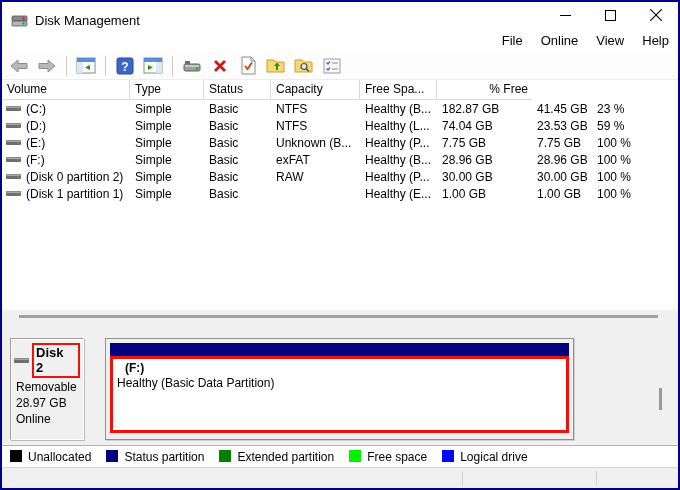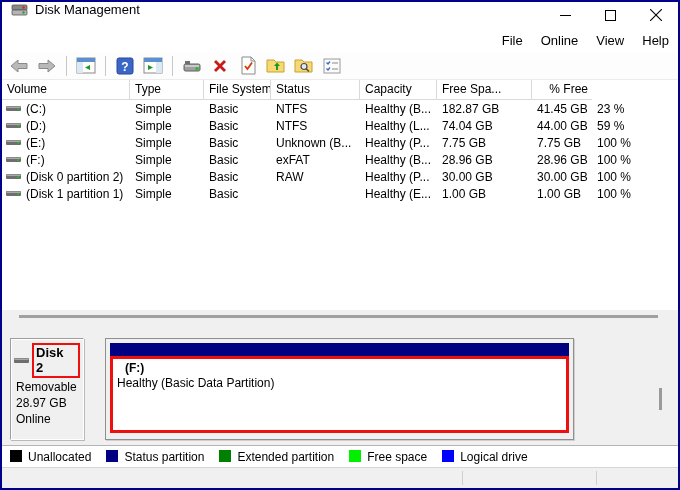--- a/index.html
+++ b/index.html
@@ -3,21 +3,21 @@
 <meta charset="utf-8">
 <style>
   * { margin:0; padding:0; box-sizing:border-box; }
   html,body { width:680px; height:490px; }
   body { font-family:"Liberation Sans", sans-serif; font-size:12px; color:#000; background:#fff; }
 
   #window { width:680px; height:490px; border:2px solid #00008b; background:#fff;
             display:flex; flex-direction:column; position:relative; overflow:hidden; }
 
   
-  .titlebar { height:26px; display:flex; align-items:flex-start; background:#fff; padding-left:9px; flex:0 0 auto; }
+  .titlebar { height:26px; display:flex; align-items:flex-end; background:#fff; padding-left:9px; flex:0 0 auto; }
   .titlebar .app-icon { width:17px; height:15px; margin-right:7px; }
   .titlebar .title { font-size:13px; }
   .win-controls { margin-left:auto; display:flex; height:100%; }
   .win-btn { width:45px; height:100%; display:flex; align-items:center; justify-content:center; }
 
   
   .menubar { height:24px; display:flex; align-items:center; padding-left:2px; background:#fff; flex:0 0 auto;justify-content:flex-end; }
   .menu-item { font-size:13px; padding:3px 9px; }
 
   
@@ -187,21 +187,20 @@
         <path d="M3.5 10.5 L5 12 L7 9.5" fill="none" stroke="#3a66c6" stroke-width="1.3"></path>
         <line x1="9" y1="11" x2="15" y2="11" stroke="#9a9a9a" stroke-width="1.2"></line>
       </svg>
     </div>
   </div>
 
   <div class="listview">
     <div class="lv-grid lv-header">
       <div class="hcell">Volume</div>
       <div class="hcell">Type</div>
-      <div class="hcell">File System</div>
       <div class="hcell">Status</div>
       <div class="hcell">Capacity</div>
       <div class="hcell">Free Spa...</div>
       <div class="hcell" style="border-right:none;text-align:right;">% Free</div>
     </div>
 
     <div class="lv-grid lv-row">
       <div class="cell vol-cell">
           <svg class="drive-icon" viewBox="0 0 15 9">
             <rect x="0" y="2" width="15" height="5" rx="1" fill="#6e6e6e"></rect>
@@ -226,21 +225,21 @@
             <rect x="0.5" y="2.5" width="14" height="1.5" fill="#a8a8a8"></rect>
             <circle cx="12" cy="5" r="1.1" fill="#19c119"></circle>
           </svg>
           <span>(D:)</span>
         </div>
       <div class="cell">Simple</div>
       <div class="cell">Basic</div>
       <div class="cell">NTFS</div>
       <div class="cell">Healthy (L...</div>
       <div class="cell">74.04 GB</div>
-      <div class="cell">44.00 GB</div>
+      <div class="cell">23.53 GB</div>
       <div class="cell">59 %</div>
     </div>
 
     <div class="lv-grid lv-row">
       <div class="cell vol-cell">
           <svg class="drive-icon" viewBox="0 0 15 9">
             <rect x="0" y="2" width="15" height="5" rx="1" fill="#6e6e6e"></rect>
             <rect x="0.5" y="2.5" width="14" height="1.5" fill="#a8a8a8"></rect>
             <circle cx="12" cy="5" r="1.1" fill="#19c119"></circle>
           </svg>

